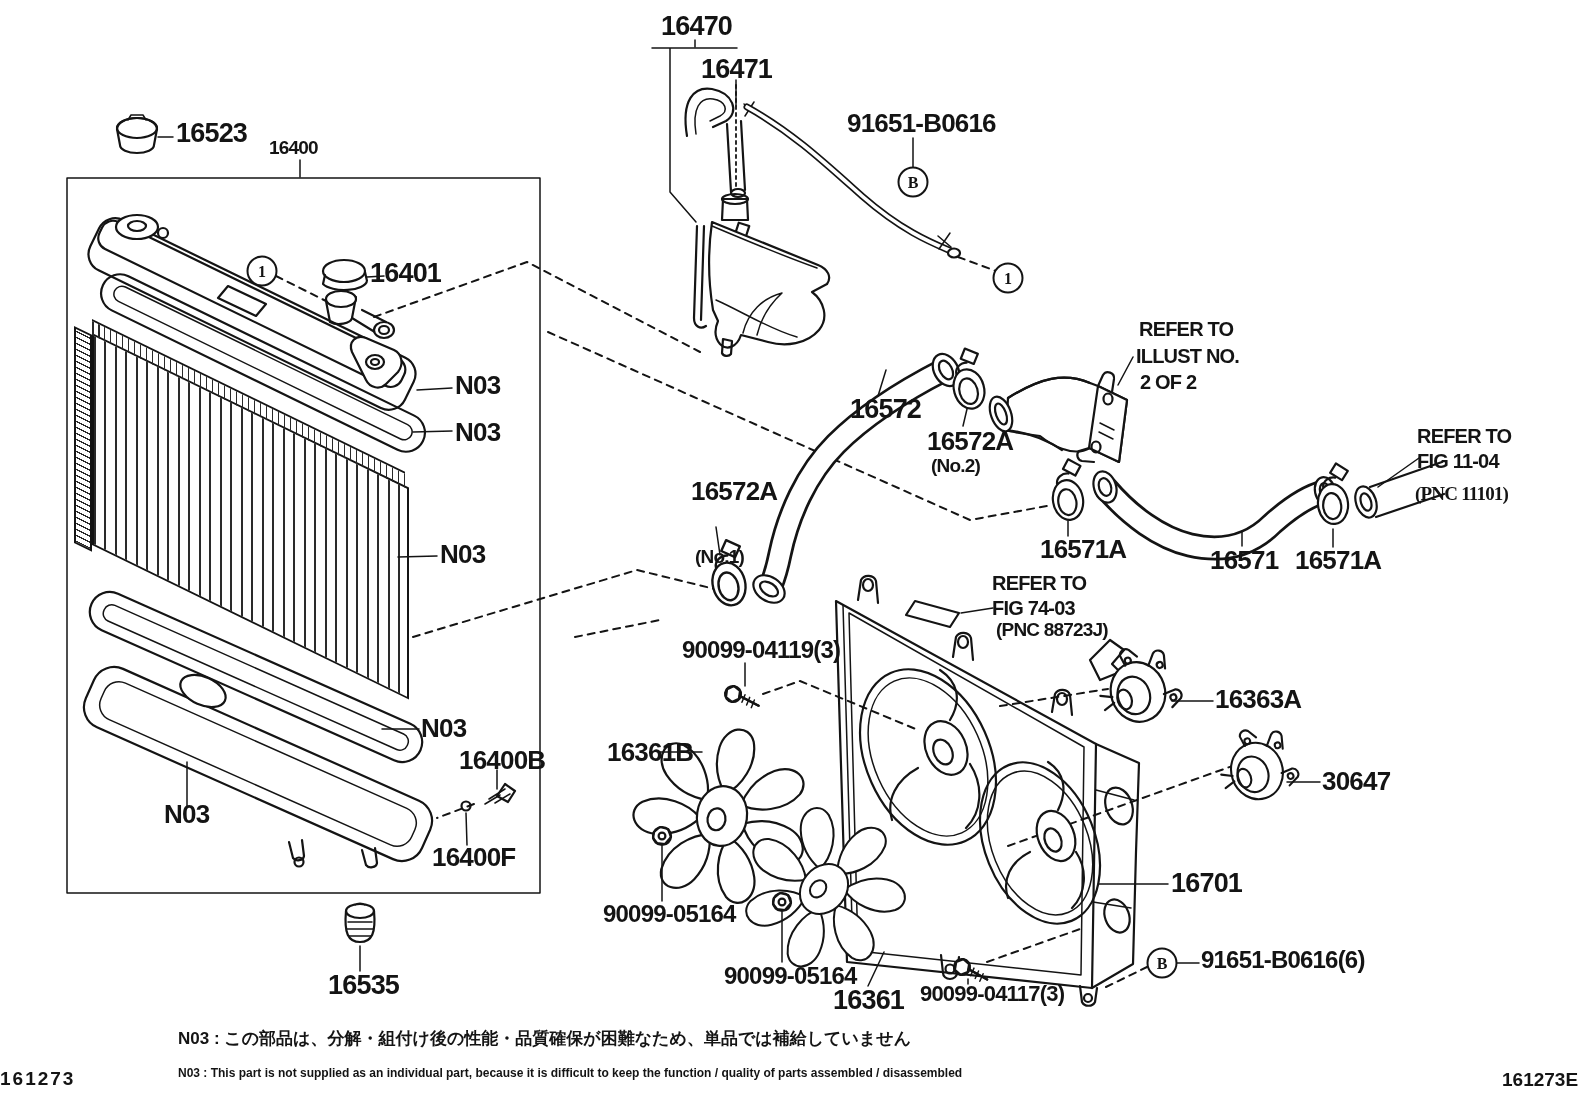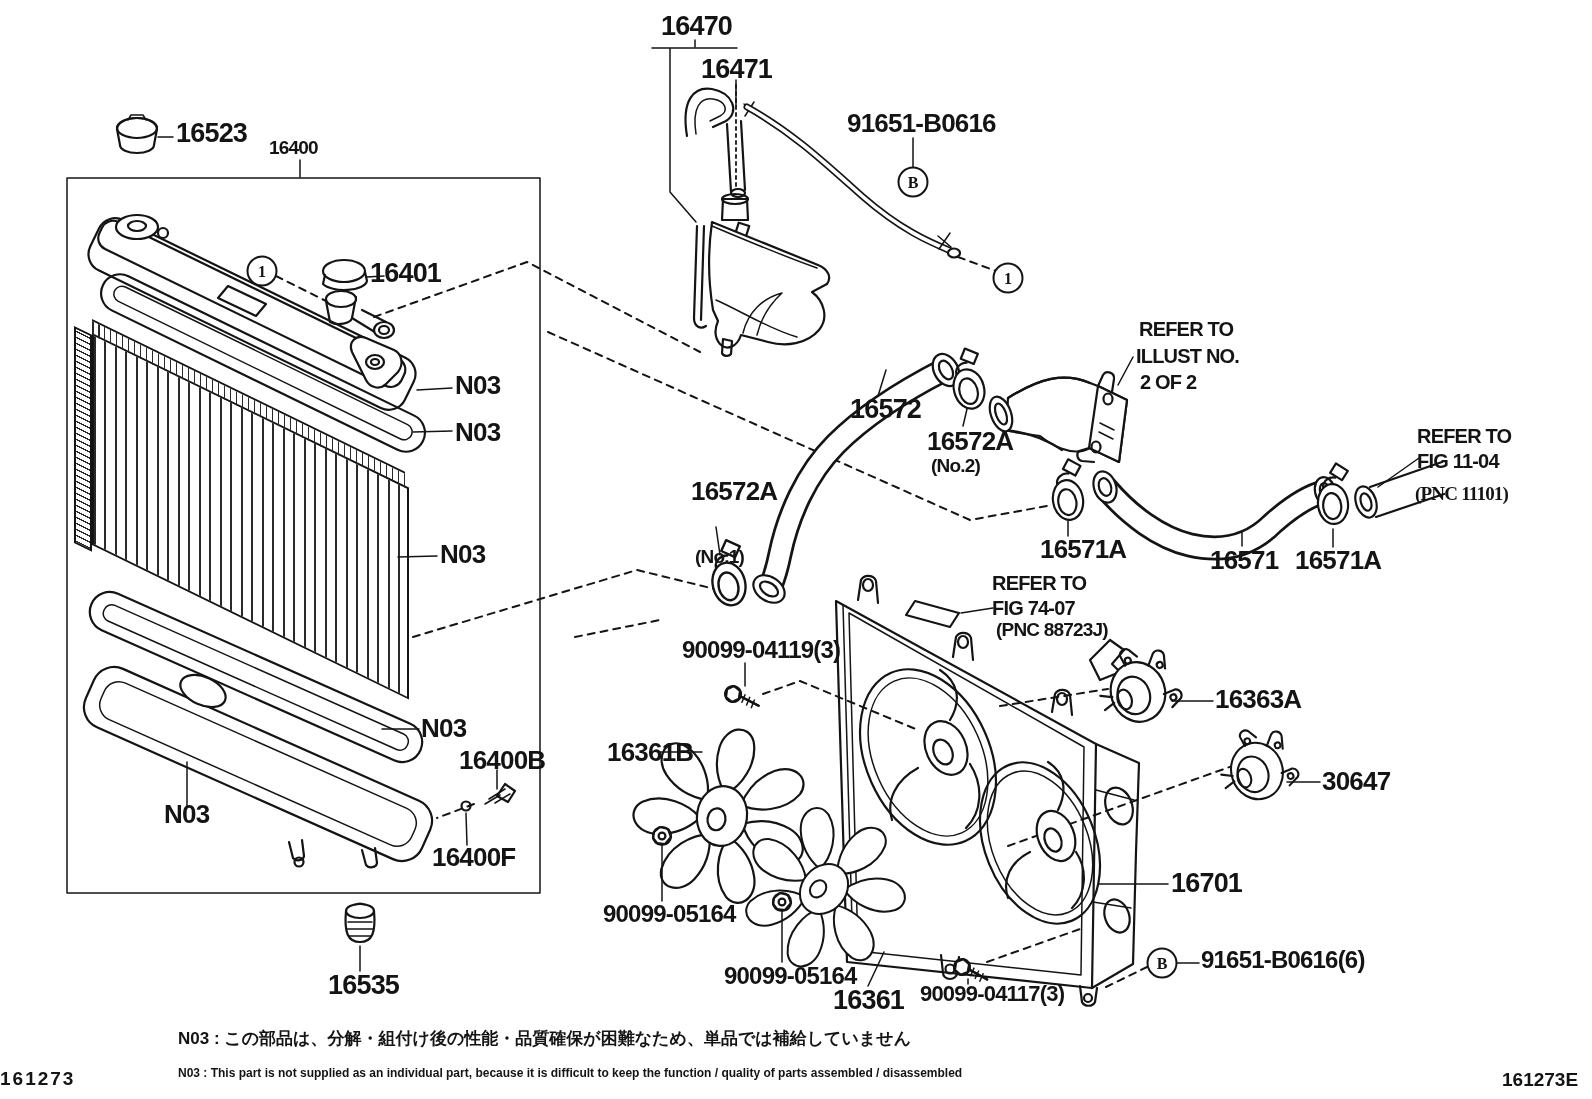--- a/index.html
+++ b/index.html
@@ -311,21 +311,21 @@
   <div class="lbl" style="left:695px;top:504px;font-size:19px;margin-top:43px;">(No.1)</div>
   <div class="lbl" style="left:1040px;top:536px;font-size:26px;">16571A</div>
   <div class="lbl" style="left:1210px;top:547px;font-size:26px;">16571</div>
   <div class="lbl" style="left:1295px;top:547px;font-size:26px;">16571A</div>
   <div class="lbl" style="left:1417px;top:426px;font-size:20px;">REFER TO</div>
   <div class="lbl" style="left:1417px;top:451px;font-size:20px;">FIG 11-04</div>
   <div class="lbl" style="left:1415px;top:484px;font-size:19px;font-family:Liberation Serif, serif;">(PNC 11101)</div>
   <div class="lbl" style="left:682px;top:638px;font-size:24px;">90099-04119(3)</div>
   <div class="lbl" style="left:583px;top:739px;font-size:26px;margin-left:24px;">16361B</div>
   <div class="lbl" style="left:992px;top:573px;font-size:20px;">REFER TO</div>
-  <div class="lbl" style="left:992px;top:598px;font-size:20px;">FIG 74-07</div>
+  <div class="lbl" style="left:992px;top:598px;font-size:20px;">FIG 74-03</div>
   <div class="lbl" style="left:996px;top:620px;font-size:19px;">(PNC 88723J)</div>
   <div class="lbl" style="left:1215px;top:686px;font-size:26px;">16363A</div>
   <div class="lbl" style="left:1322px;top:768px;font-size:26px;">30647</div>
   <div class="lbl" style="left:603px;top:902px;font-size:24px;">90099-05164</div>
   <div class="lbl" style="left:724px;top:964px;font-size:24px;">90099-05164</div>
   <div class="lbl" style="left:833px;top:987px;font-size:27px;">16361</div>
   <div class="lbl" style="left:920px;top:983px;font-size:22px;">90099-04117(3)</div>
   <div class="lbl" style="left:1171px;top:870px;font-size:27px;">16701</div>
   <div class="lbl" style="left:1201px;top:948px;font-size:24px;">91651-B0616(6)</div>
 

